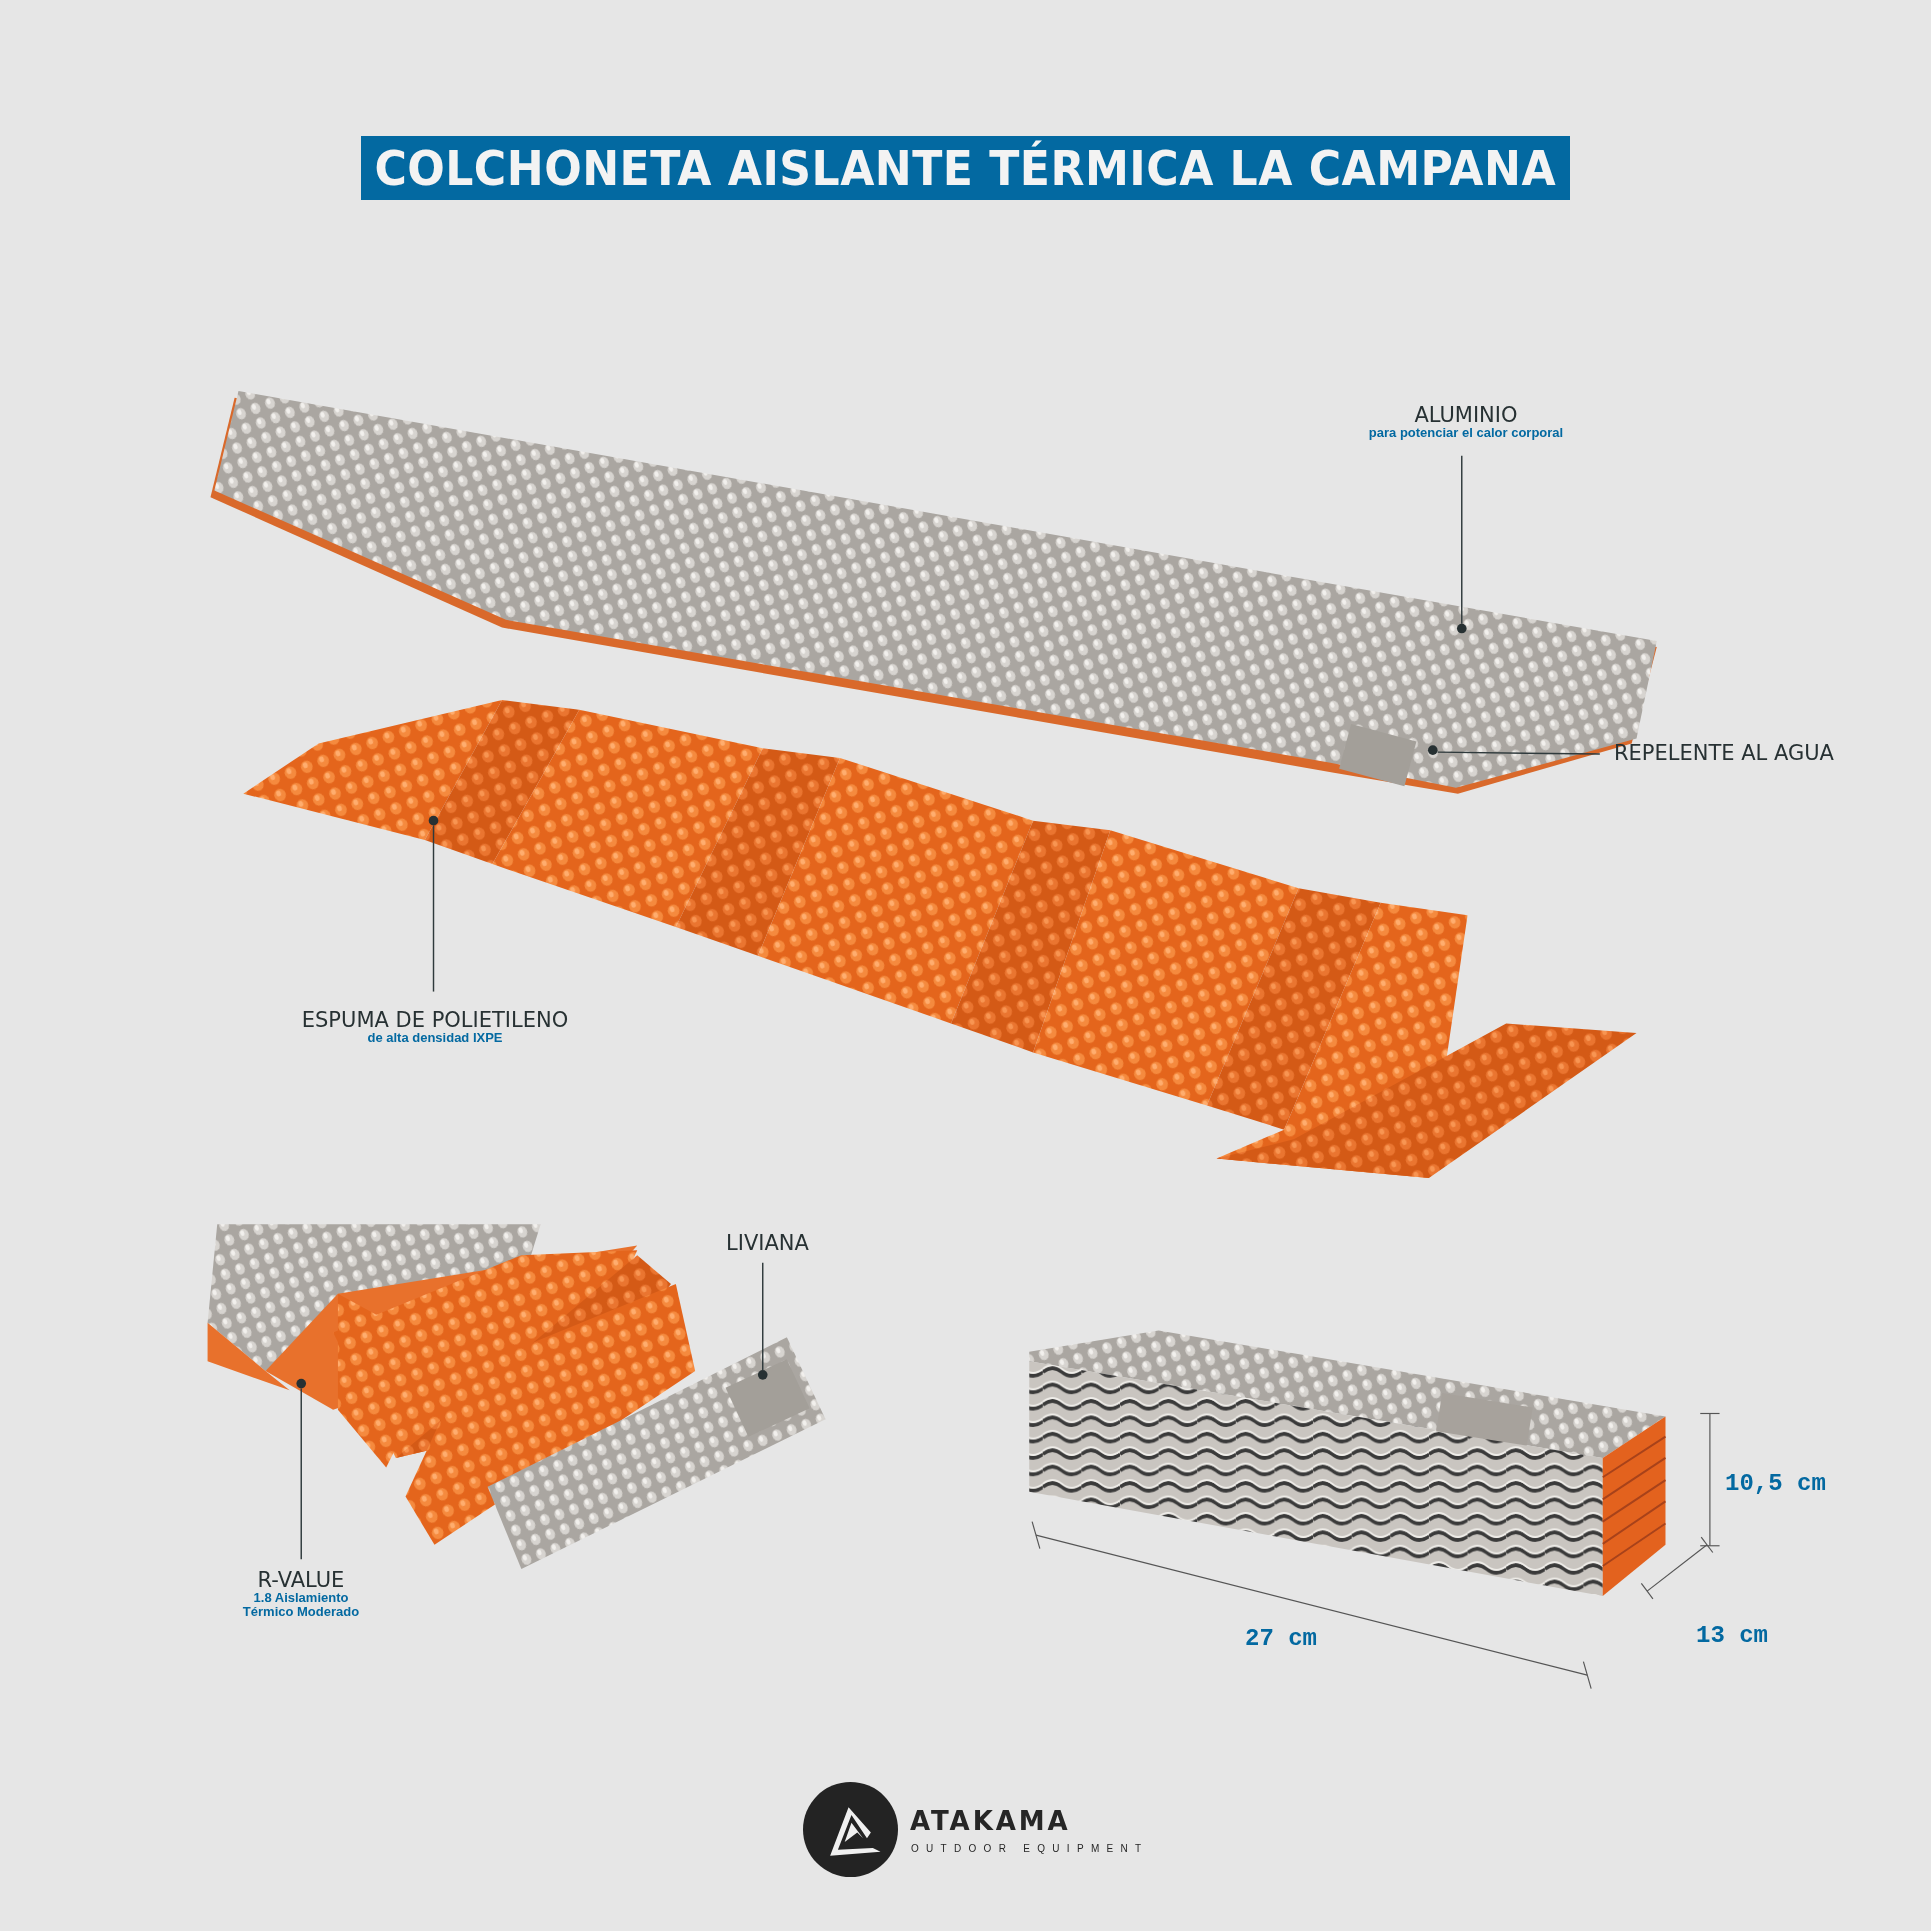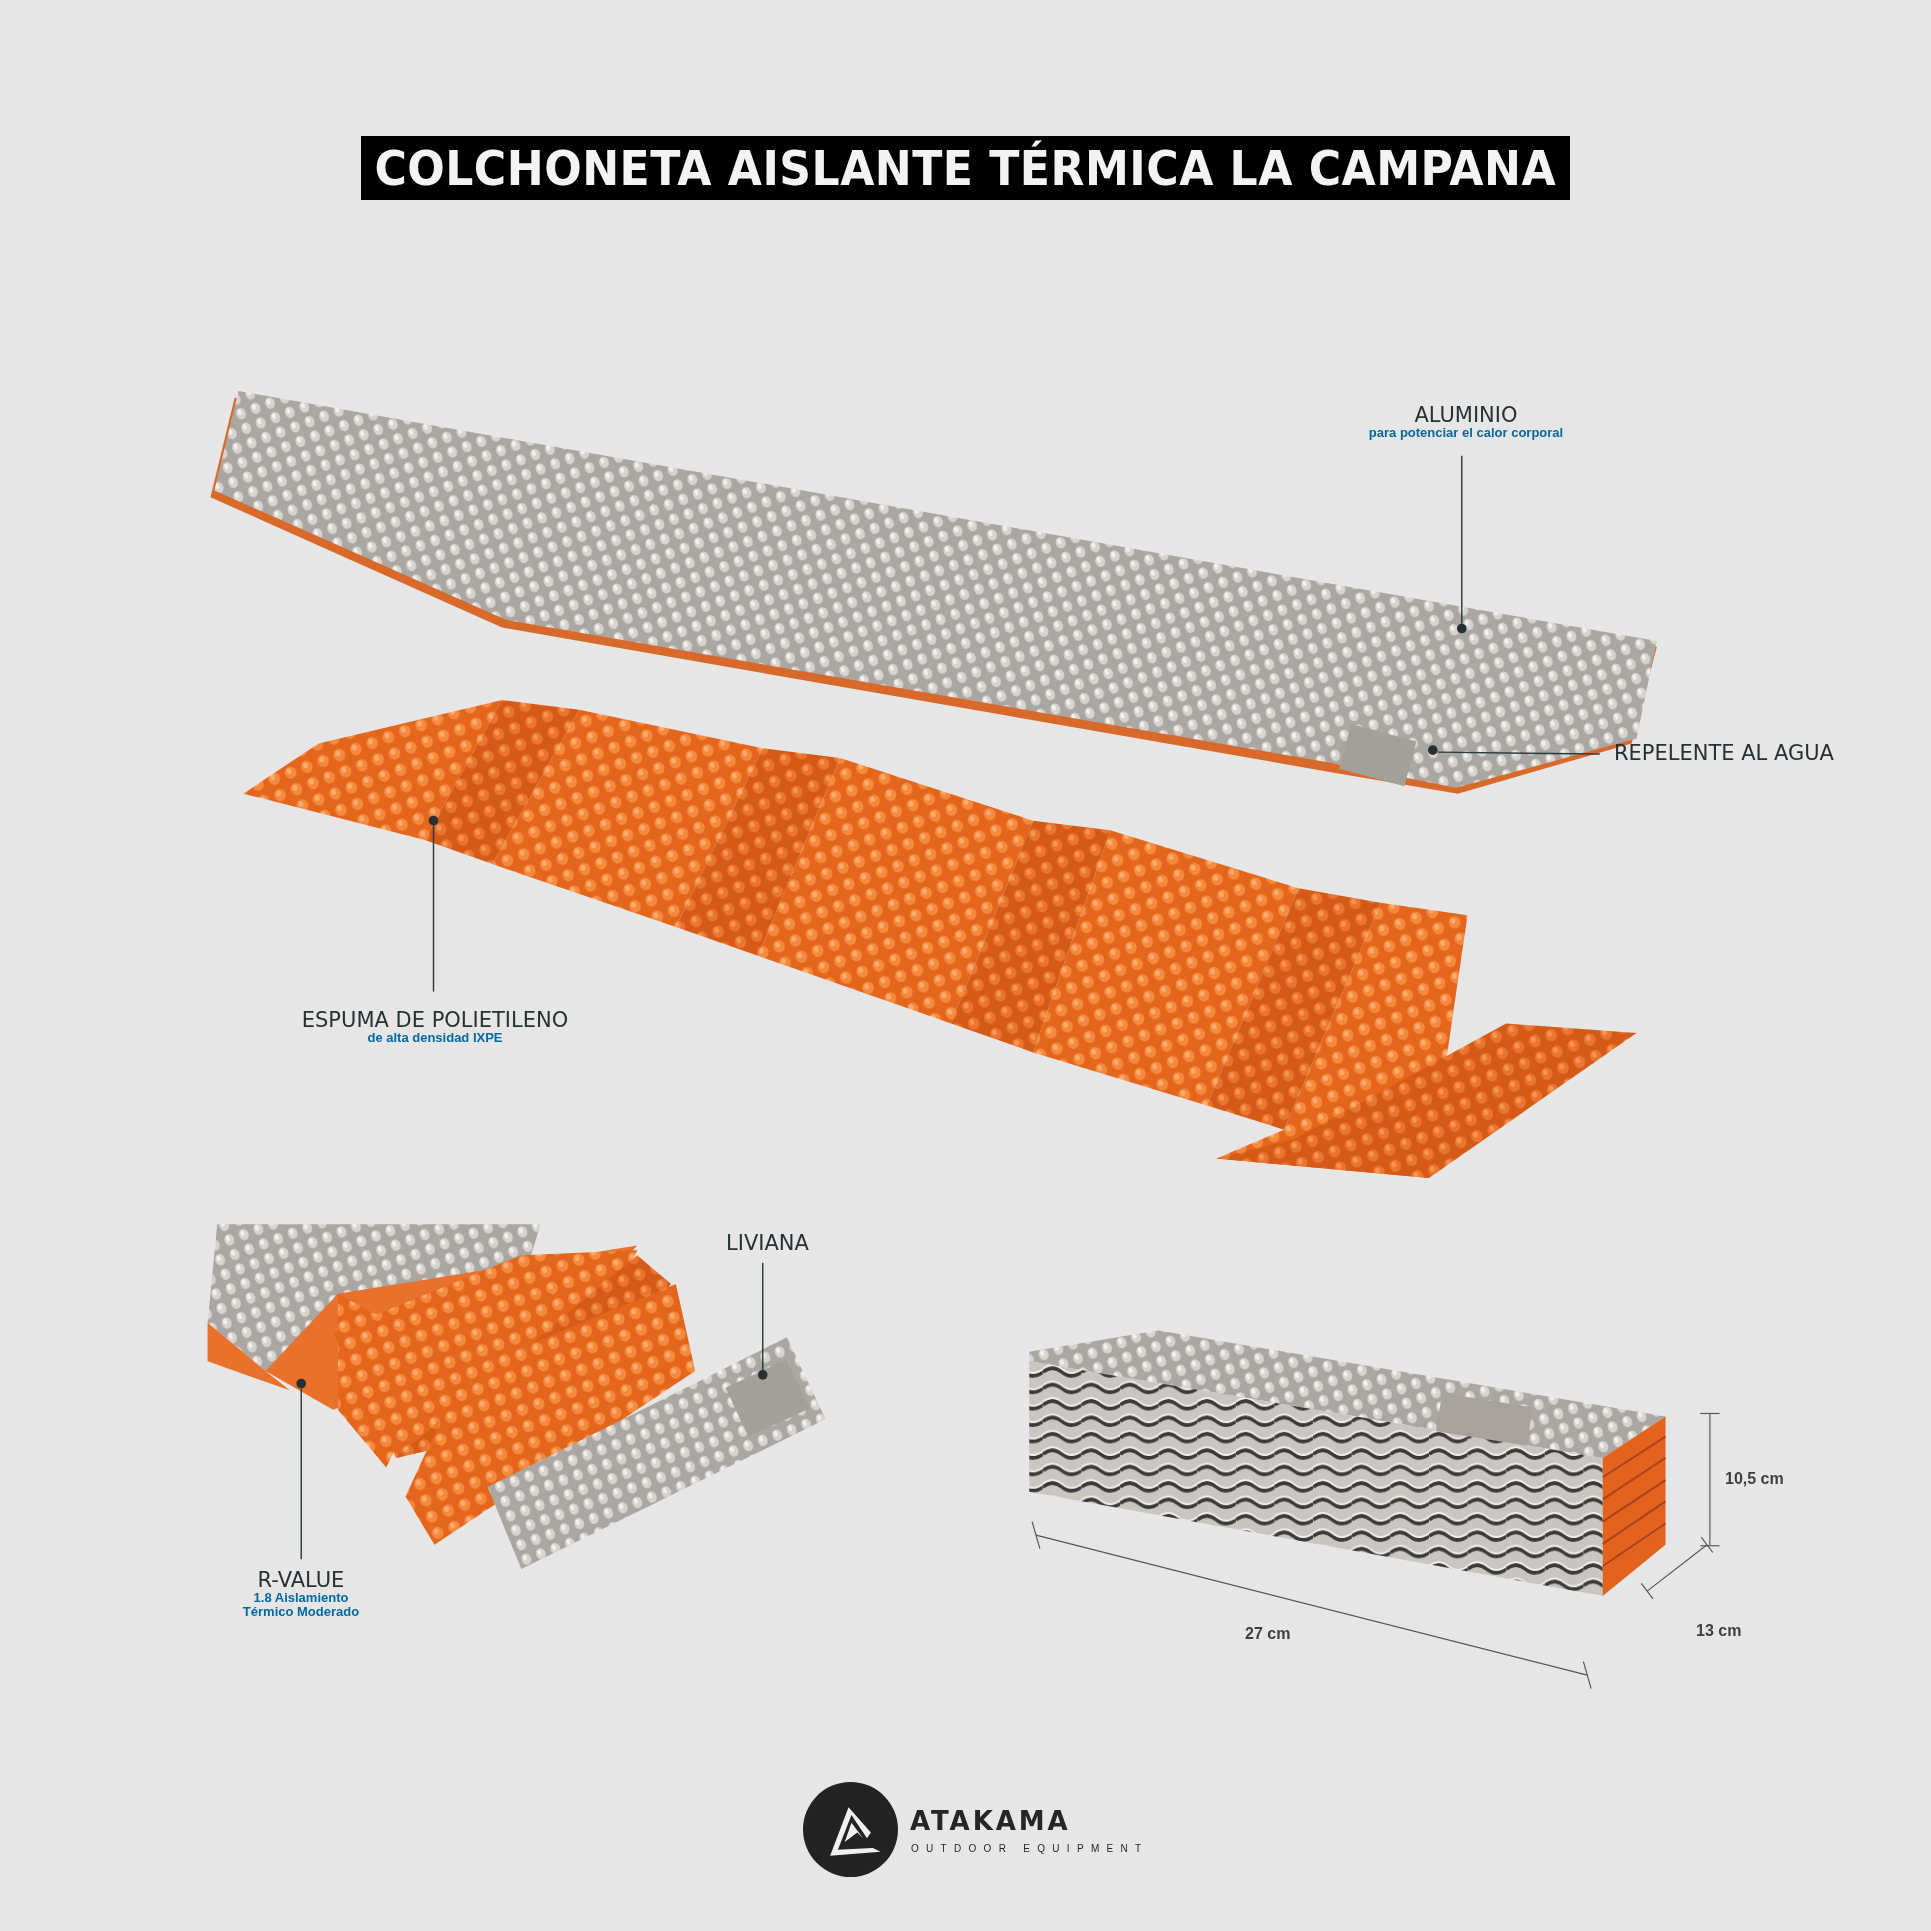--- a/index.html
+++ b/index.html
@@ -3,39 +3,39 @@
 <meta charset="utf-8">
 <style>
   html, body { margin: 0; padding: 0; }
   body {
     width: 1931px; height: 1931px; position: relative; overflow: hidden;
     background: #e6e6e6;
     font-family: "Liberation Sans", "DejaVu Sans", sans-serif;
   }
   .title-box {
     position: absolute; left: 361px; top: 136px; width: 1209px; height: 64px;
-    background: #000000; display: flex; align-items: center; justify-content: center;
+    background: #0369a1; display: flex; align-items: center; justify-content: center;
   }
   .title-box span {
     color: #f3f3f3; font-weight: 700; font-size: 48px; letter-spacing: 0.5px;
     font-family: "DejaVu Sans", sans-serif; white-space: nowrap;
     transform: scaleX(0.92);
   }
   .label { position: absolute; text-align: center; line-height: 1.05; }
   .label .main {
     display: block; color: #273133; font-weight: 400; font-size: 21px;
     font-family: "DejaVu Sans", sans-serif;
   }
   .label .sub {
     display: block; color: #0369a1; font-weight: 700; font-size: 13px;
     font-family: Liberation Sans, sans-serif;
   }
   .dim {
-    position: absolute; color: #404040; font-weight: 700; font-size: 16px;
-    font-family: Liberation Sans, sans-serif;
+    position: absolute; color: #0369a1; font-weight: 700; font-size: 24px;
+    font-family: Liberation Mono, monospace;
   }
   svg { position: absolute; left: 0; top: 0; }
   .logo-circle {
     position: absolute; left: 803px; top: 1782px; width: 95px; height: 95px;
     border-radius: 50%; background: #232323;
   }
   .logo-word {
     position: absolute; left: 910px; top: 1806px; color: #262626;
     font-family: "DejaVu Sans", sans-serif; font-weight: 700;
     font-size: 26px; letter-spacing: 2.9px;

